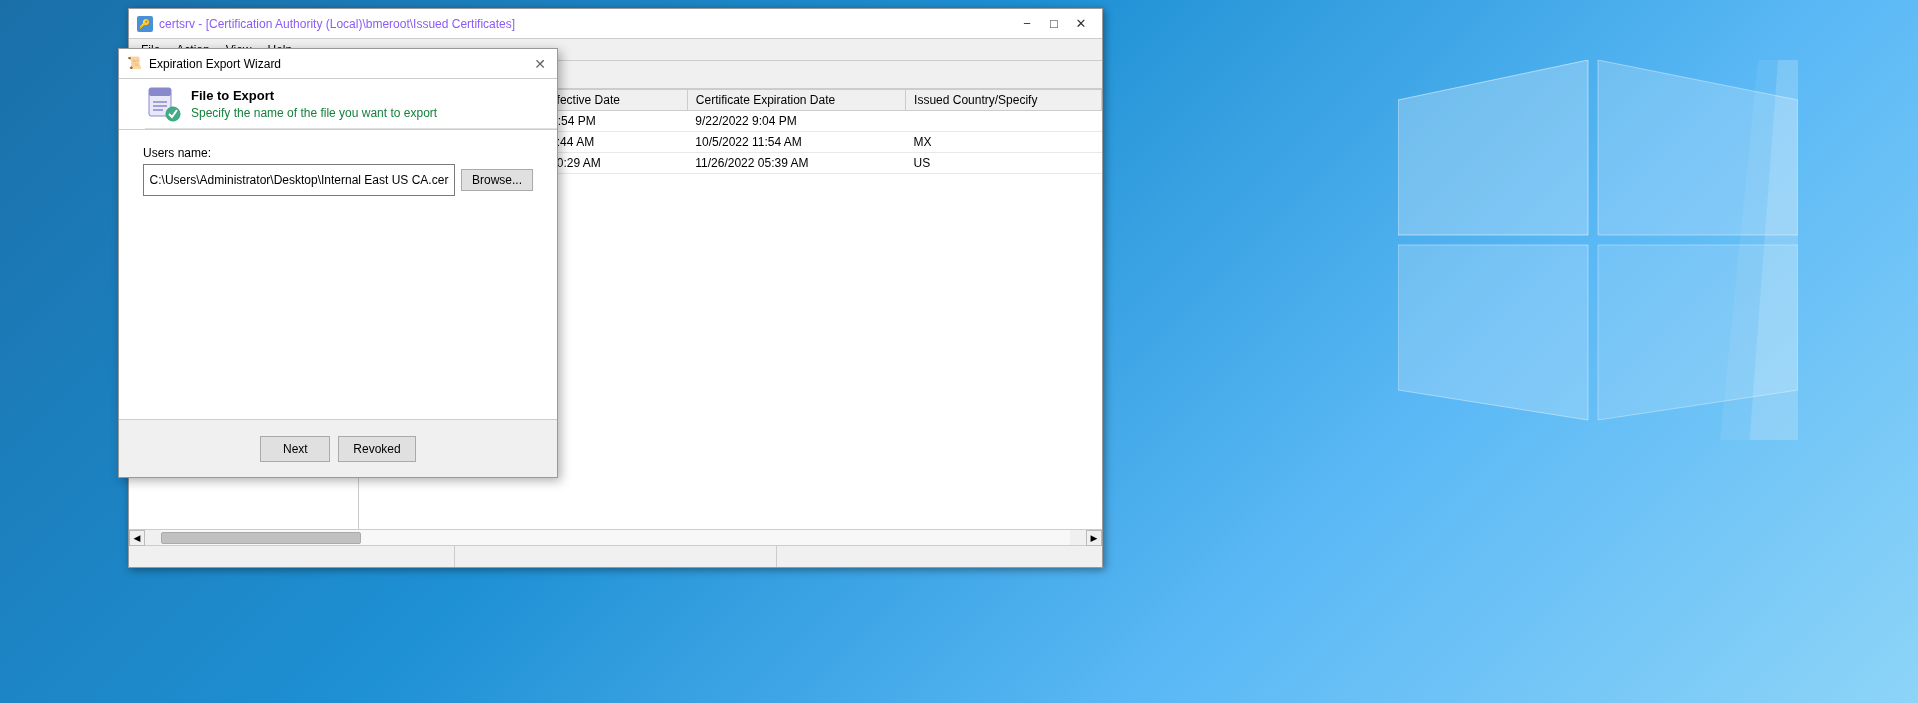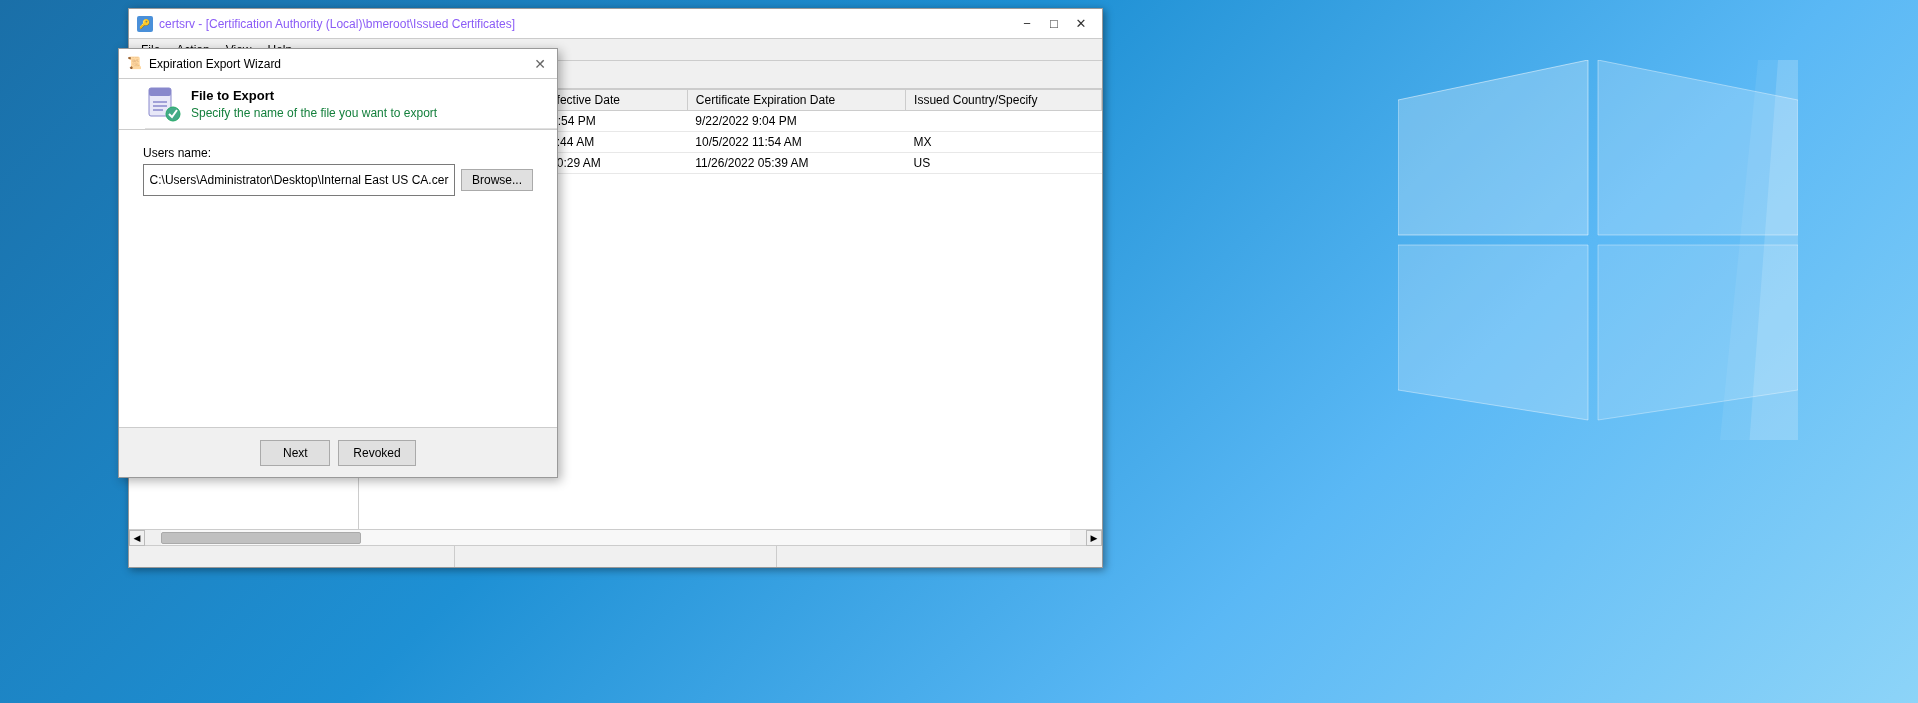--- a/index.html
+++ b/index.html
@@ -343,21 +343,21 @@
       height: 22px;
       padding: 0 10px;
       background: #e0e0e0;
       border: 1px solid #aaa;
       cursor: pointer;
       font-size: 12px;
     }
 
     
     .wizard-footer {
-      height: 50px;
+      height: 58px;
       background: #f0f0f0;
       border-top: 1px solid #ccc;
       display: flex;
       align-items: center;
       justify-content: center;
       gap: 8px;
       flex-shrink: 0;
     }
     .wizard-btn {
       height: 26px;

